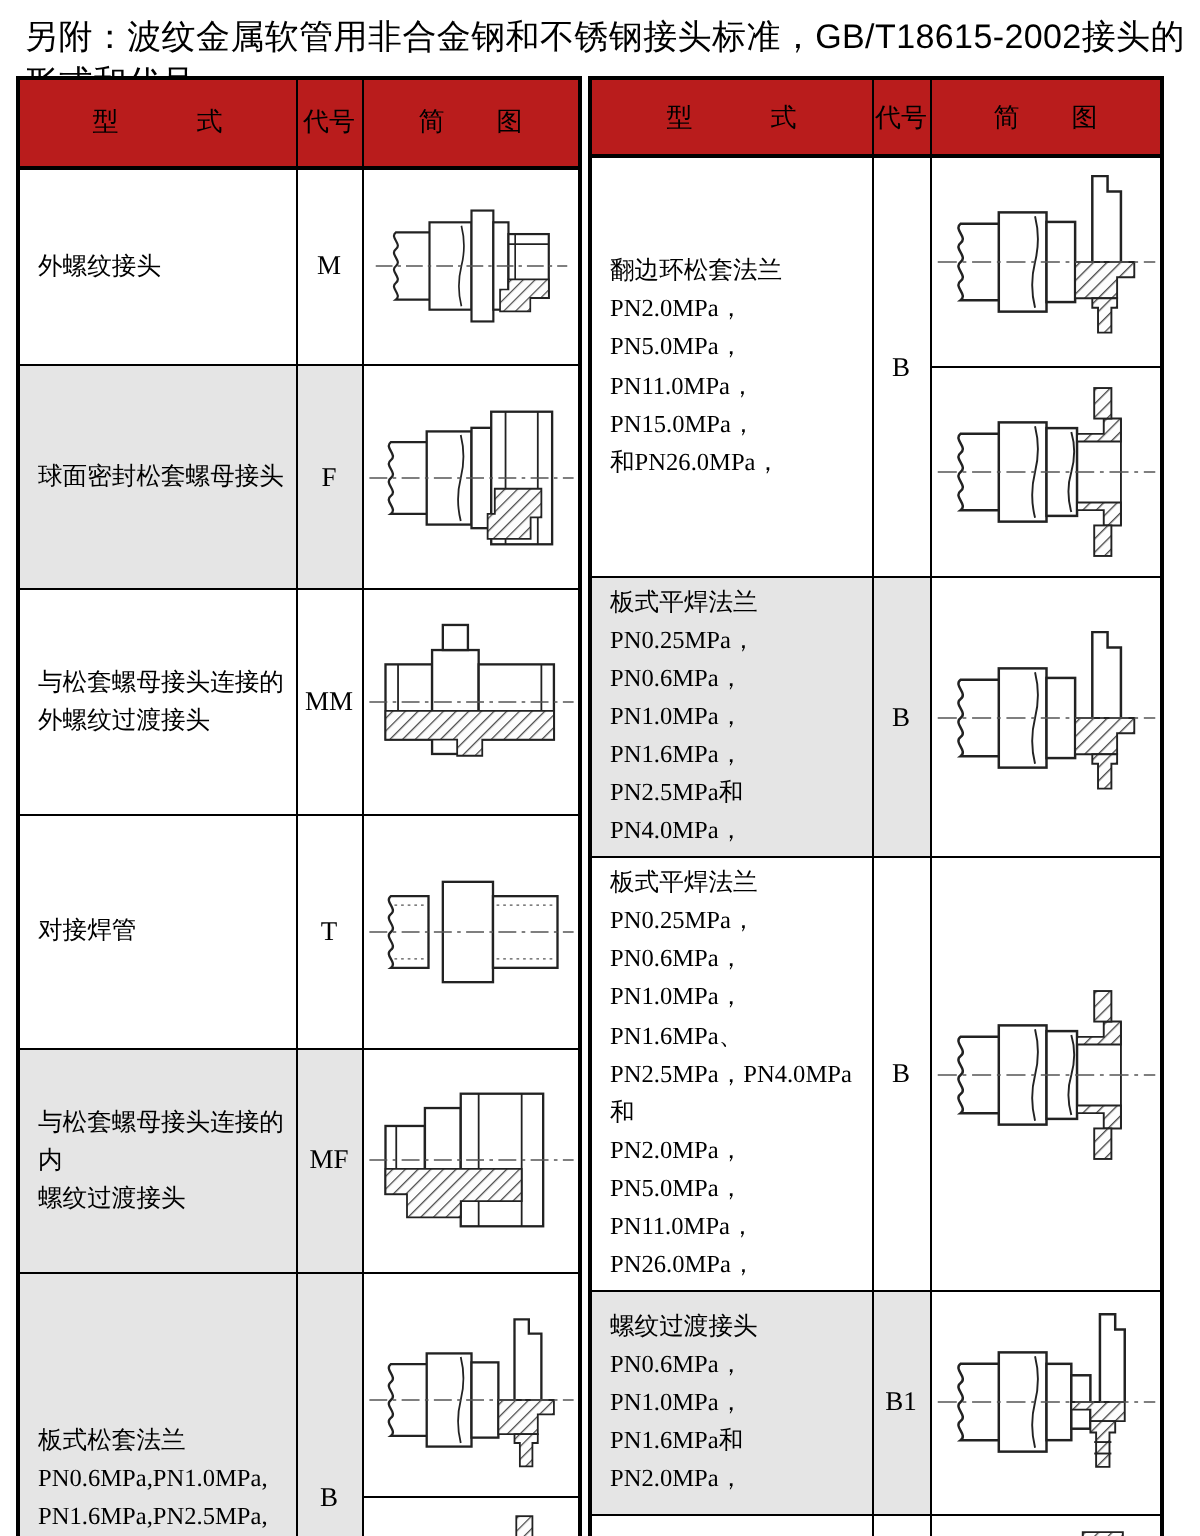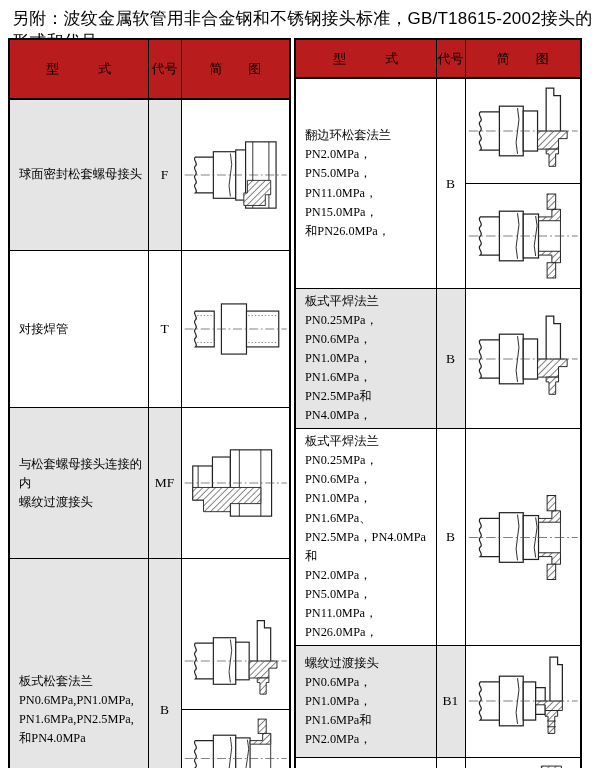--- a/index.html
+++ b/index.html
@@ -60,34 +60,74 @@
         <col style="width:139px">
         <col style="width:33px">
         <col style="width:109px">
       </colgroup>
     <tbody>
         <tr class="head">
       <td>型　　　式</td>
       <td>代号</td>
       <td>简　　图</td>
     </tr>
+    <tr style="height:86px">
+      <td class="type">外螺纹接头</td>
+      <td class="code">M</td>
+      <td class="p0">
+        <div class="diag" style="height:84px">
+              <svg viewBox="0 0 120 100" preserveAspectRatio="xMidYMid meet">
+                <path class="f" d="M36 30 H15 c-4 3 4 7 0 10 c-4 3 4 7 0 10 c-4 3 4 7 0 10 c-4 3 4 7 0 10 H36 Z"></path>
+                <rect class="f" x="35" y="24" width="25" height="52"></rect>
+                <path class="l" d="M54 26 q3 12 0 24 q-3 12 0 24"></path>
+                <rect class="f" x="60" y="17" width="13" height="66"></rect>
+                <rect class="f" x="73" y="24" width="9" height="52"></rect>
+                <rect class="f" x="82" y="31" width="24" height="38"></rect>
+                <line class="l" x1="86" y1="31" x2="86" y2="69"></line>
+                <line class="l" x1="82" y1="37" x2="106" y2="37"></line>
+                <line class="l" x1="82" y1="63" x2="106" y2="63"></line>
+                <path class="h" d="M82 58 H106 V69 H95 V77 H77 V64 H82 Z"></path>
+                <line class="cl" x1="3" y1="50" x2="117" y2="50"></line>
+              </svg>
+            </div>
+      </td>
+    </tr>
     <tr style="height:98px">
       <td class="type yl">球面密封松套螺母接头</td>
       <td class="code yl">F</td>
       <td class="p0">
         <div class="diag" style="height:96px">
               <svg viewBox="0 0 120 100" preserveAspectRatio="xMidYMid meet">
                 <path class="f" d="M36 30 H15 c-4 3 4 7 0 10 c-4 3 4 7 0 10 c-4 3 4 7 0 10 c-4 3 4 7 0 10 H36 Z"></path>
                 <rect class="f" x="35" y="24" width="25" height="52"></rect>
                 <path class="l" d="M54 26 q3 12 0 24 q-3 12 0 24"></path>
                 <rect class="f" x="60" y="22" width="11" height="56"></rect>
                 <rect class="f" x="71" y="13" width="34" height="74"></rect>
                 <line class="l" x1="79" y1="13" x2="79" y2="87"></line>
                 <line class="l" x1="97" y1="13" x2="97" y2="87"></line>
                 <path class="h" d="M73 56 H99 V72 H93 V84 H69 V70 H73 Z"></path>
+                <line class="cl" x1="3" y1="50" x2="117" y2="50"></line>
+              </svg>
+            </div>
+      </td>
+    </tr>
+    <tr style="height:98px">
+      <td class="type">与松套螺母接头连接的
+外螺纹过渡接头</td>
+      <td class="code">MM</td>
+      <td class="p0">
+        <div class="diag" style="height:96px">
+              <svg viewBox="0 0 120 100" preserveAspectRatio="xMidYMid meet">
+                <rect class="f" x="12" y="29" width="26" height="42"></rect>
+                <line class="l" x1="19" y1="29" x2="19" y2="71"></line>
+                <rect class="f" x="38" y="21" width="26" height="58"></rect>
+                <rect class="f" x="44" y="7" width="14" height="14"></rect>
+                <rect class="f" x="64" y="29" width="42" height="42"></rect>
+                <line class="l" x1="99" y1="29" x2="99" y2="71"></line>
+                <path class="h" d="M12 55 H106 V71 H66 V80 H52 V71 H12 Z"></path>
                 <line class="cl" x1="3" y1="50" x2="117" y2="50"></line>
               </svg>
             </div>
       </td>
     </tr>
     <tr style="height:102px">
       <td class="type">对接焊管</td>
       <td class="code">T</td>
       <td class="p0">
         <div class="diag" style="height:100px">

